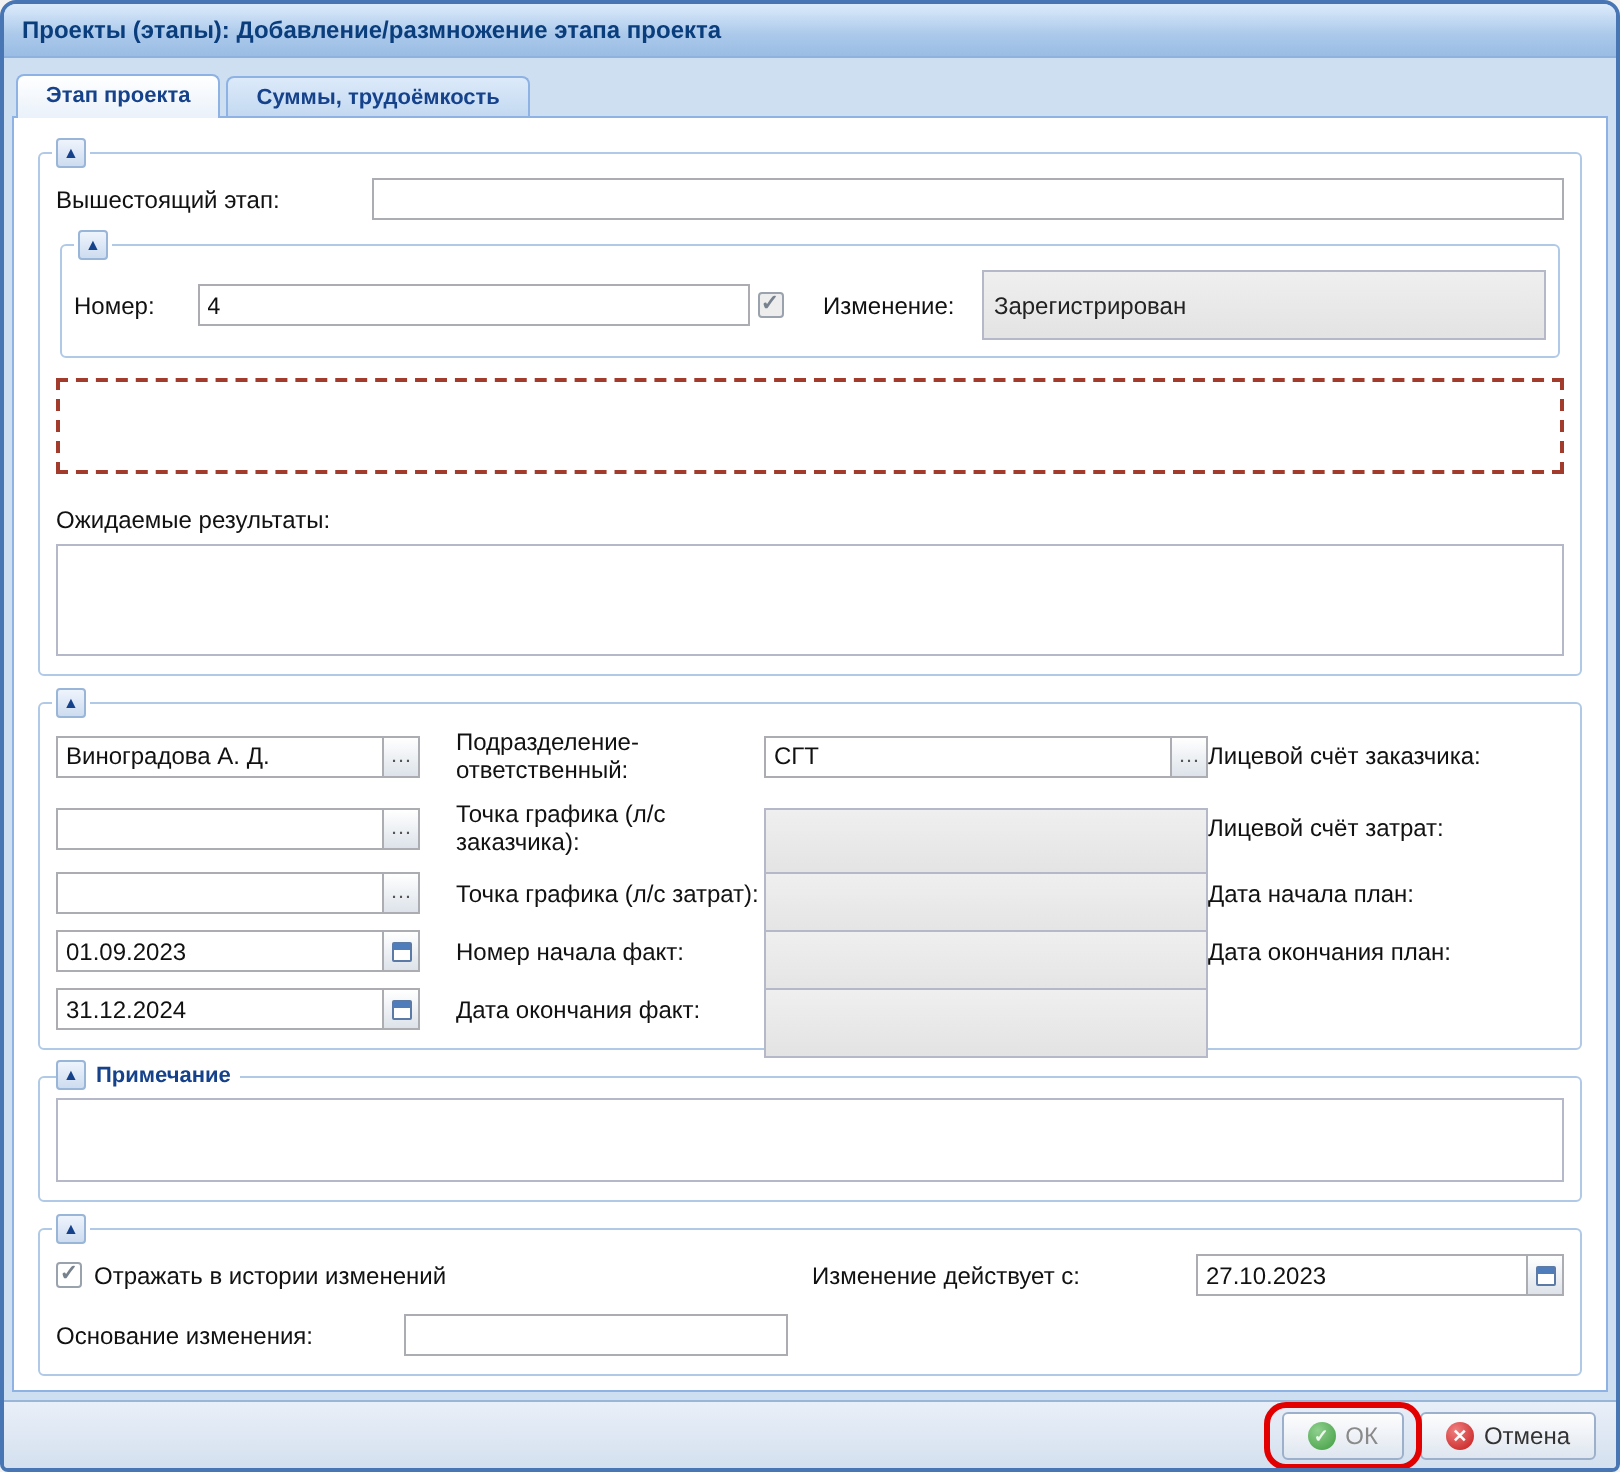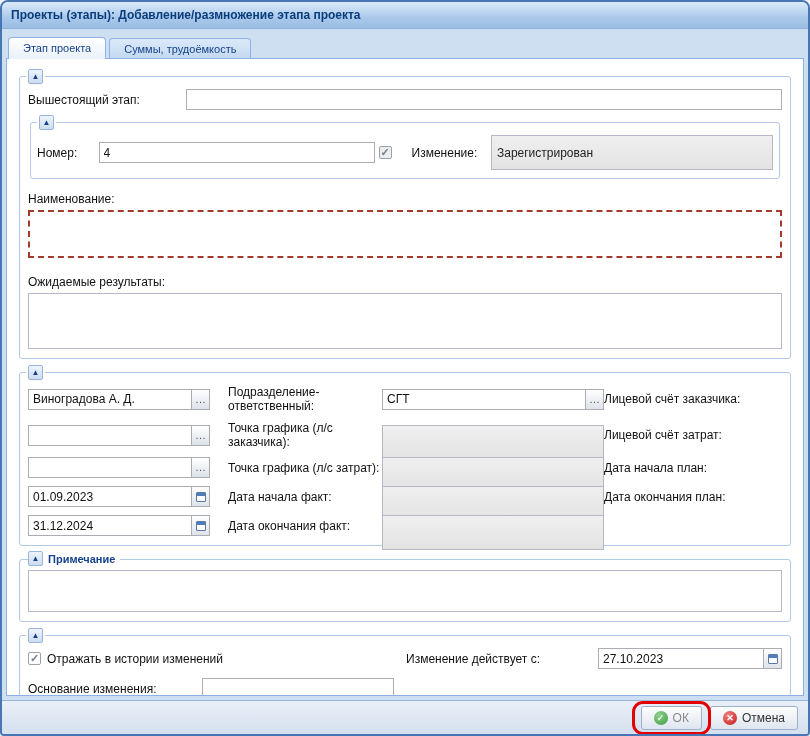--- a/index.html
+++ b/index.html
@@ -15,21 +15,21 @@
     height:27px; flex:0 0 27px;
     background:linear-gradient(#dcebfb, #aac8ea 60%, #9abde4);
     display:flex; align-items:center; padding:0 9px;
     border-bottom:1px solid #8eb2dd;
   }
   .titlebar span { font-size:12px; font-weight:bold; color:#0a3d7c; }
   
   .bodywrap { flex:1; display:flex; flex-direction:column; padding:4px; background:#cfdff2; min-height:0; }
   .tabstrip { height:25px; flex:0 0 25px; display:flex; align-items:flex-end; padding-left:2px; gap:3px; }
   .tab {
-    padding:4px 14px 4px 14px; font-size:11px; font-weight:normal; color:#15428b;
+    padding:4px 14px 4px 14px; font-size:11px; font-weight:bold; color:#15428b;
     background:linear-gradient(#dceafa,#c2d8f0); border:1px solid #8db2e3; border-bottom:none;
     border-radius:4px 4px 0 0; cursor:pointer; position:relative; top:1px;
   }
   .tab.active { background:linear-gradient(#ffffff,#eaf1fa); z-index:2; padding-bottom:5px; }
   .panel {
     flex:1; background:#ffffff; border:1px solid #8db2e3; overflow:hidden;
     padding:4px 2px; position:relative; min-height:0;
   }
   
   .fs {
@@ -152,23 +152,20 @@
               <input class="txt" value="4" style="">
             </span>
             <span class="cb dis" style="margin-left:4px">
               <span>✓</span>
             </span>
             <label class="lbl" style="width:80px; margin-left:20px">Изменение:</label>
             <span class="ro" style="width:284px">Зарегистрирован</span>
           </div>
         </div>
 
-        <div class="lblrow" style="margin-top:2px">
-          <label class="lbl">Наименование:</label>
-        </div>
         <textarea class="ta invalid" style="height: 48px;" value=""></textarea>
 
         <div class="lblrow" style="margin-top:14px">
           <label class="lbl">Ожидаемые результаты:</label>
         </div>
         <textarea class="ta" style="height: 56px;" value=""></textarea>
       </div>
 
       <div class="fs">
         <span class="tool">▲</span>
@@ -212,21 +209,21 @@
               <span class="ro" style="flex:1"></span>
             </span>
 
           <label class="lbl">Дата начала план:</label>
           <span class="fld">
             <input class="txt" value="01.09.2023" style="">
             <span class="trigger">
                 <span class="cal"></span>
               </span>
           </span>
-          <label class="lbl" style="padding-left:18px">Дата начала факт:</label>
+          <label class="lbl" style="padding-left:18px">Номер начала факт:</label>
           <span class="fld">
               <span class="ro" style="flex:1"></span>
             </span>
 
           <label class="lbl">Дата окончания план:</label>
           <span class="fld">
             <input class="txt" value="31.12.2024" style="">
             <span class="trigger">
                 <span class="cal"></span>
               </span>

